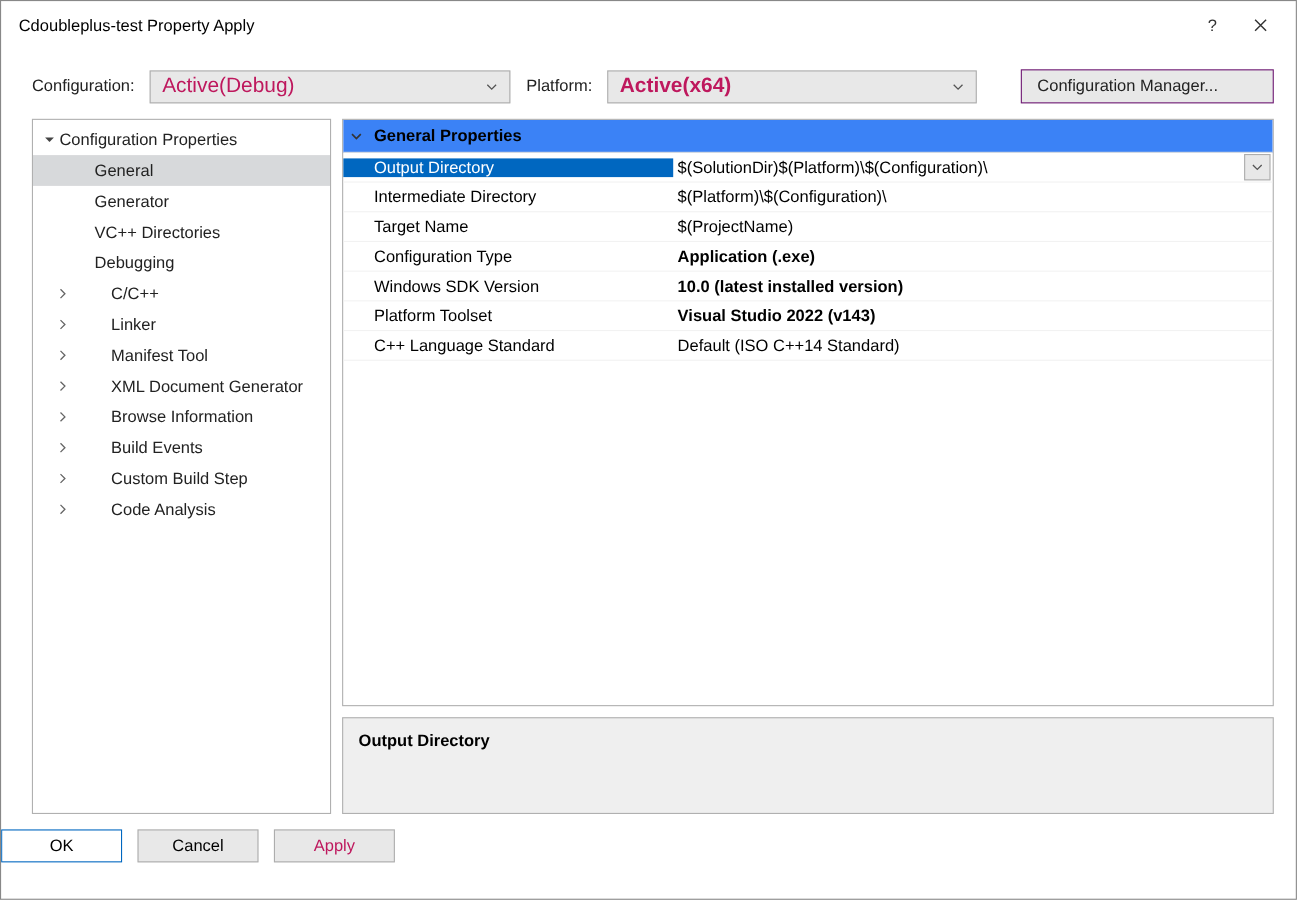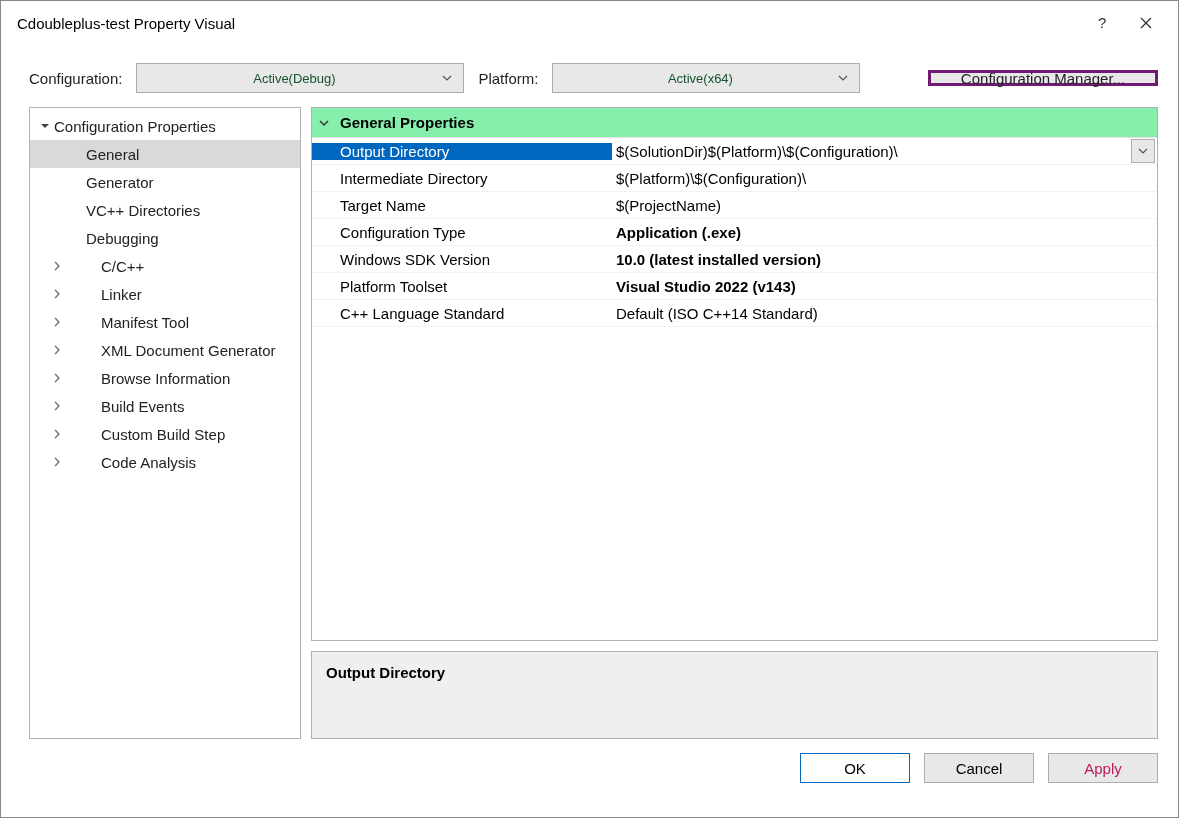--- a/index.html
+++ b/index.html
@@ -34,30 +34,30 @@
 .toprow .label { font-size: 15px; color: #222; }
 .combo {
   height: 30px;
   background: #e8e8e8;
   border: 1px solid #adadad;
   display: flex;
   align-items: center;
   padding: 0 10px;
   position: relative;
 }
-.combo .val { flex: 1; font-size: 13px; color: #14532d; text-align: center; }
+.combo .val { flex: 1; font-size: 19px; color: #be185d; }
 .combo .arrow { width: 12px; display:flex; align-items:center; justify-content:center; }
 .cfg-combo { width: 328px; }
-.plat-combo { width: 308px; }
+.plat-combo { width: 336px; font-weight: bold; }
 .btn {
-  height: 16px;
+  height: 31px;
   background: #e8e8e8;
-  border: 3px solid #701a75;
+  border: 1px solid #701a75;
   padding: 0 14px;
-  display: flex; align-items: center; justify-content: center;
+  display: flex; align-items: center; 
   font-size: 15px; color: #222;
 }
 .cfgmgr-btn { width: 230px; }
 .main {
   display: flex;
   gap: 10px;
   padding: 0 20px 0 28px;
   height: 632px;
 }
 .tree {
@@ -88,21 +88,21 @@
 .grid {
   flex: 1;
   border: 1px solid #b0b0b0;
   background: #fff;
   overflow: hidden;
 }
 .grid-header {
   display: flex;
   align-items: center;
   height: 30px;
-  background: #86efac;
+  background: #3b82f6;
   border-bottom: 1px solid #e2e2e2;
   padding-left: 6px;
 }
 .grid-header .exp { width: 22px; display:flex; align-items:center; color:#333;}
 .grid-header .t { font-weight: bold; font-size: 15px; }
 .prop-row {
   display: flex;
   height: 27px;
   align-items: center;
   border-bottom: 1px solid #f2f2f2;
@@ -129,40 +129,39 @@
 .desc {
   border: 1px solid #b0b0b0;
   background: #efefef;
   padding: 12px 14px;
   height: 88px;
 }
 .desc .dt { font-weight: bold; font-size: 15px; margin-bottom: 4px; }
 .desc .dd { font-size: 15px; color: #222; }
 .footer {
   display: flex;
-  justify-content: flex-end;
   gap: 14px;
   padding: 14px 20px 0 0;
 }
 .fbtn {
   width: 110px; height: 30px;
   background: #e8e8e8;
   border: 1px solid #adadad;
   display:flex; align-items:center; justify-content:center;
   font-size: 15px;
 }
 .fbtn.primary { background: #fff; border: 1px solid #0067c0; }
 .fbtn.disabled { color: #be185d; }
 svg { display: block; }
 </style>
 </head>
 <body>
 
 <div class="titlebar">
-  <span class="title">Cdoubleplus-test Property Visual</span>
+  <span class="title">Cdoubleplus-test Property Apply</span>
   <div class="spacer"></div>
   <div class="ctl">
     <svg width="12" height="16" viewBox="0 0 12 16">
         <text x="2" y="13" font-size="15" fill="#333">?</text>
       </svg>
   </div>
   <div class="ctl">
     <svg width="12" height="12" viewBox="0 0 12 12">
         <path d="M1 1 L11 11 M11 1 L1 11" stroke="#333" stroke-width="1.3"></path>
       </svg>

